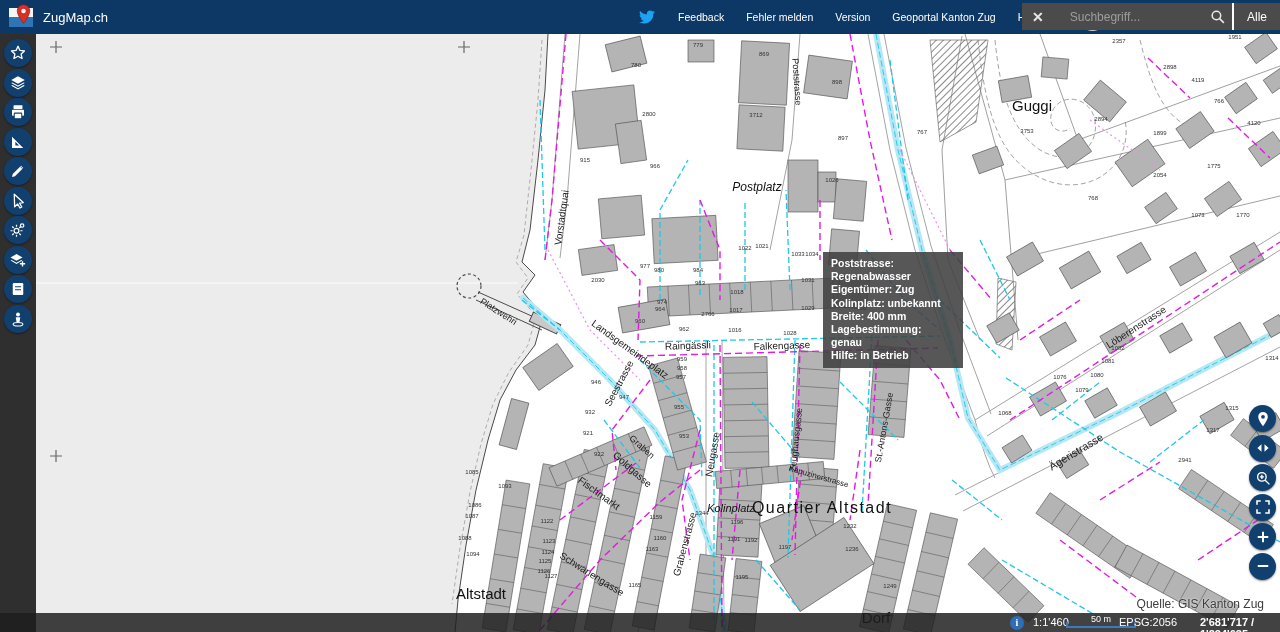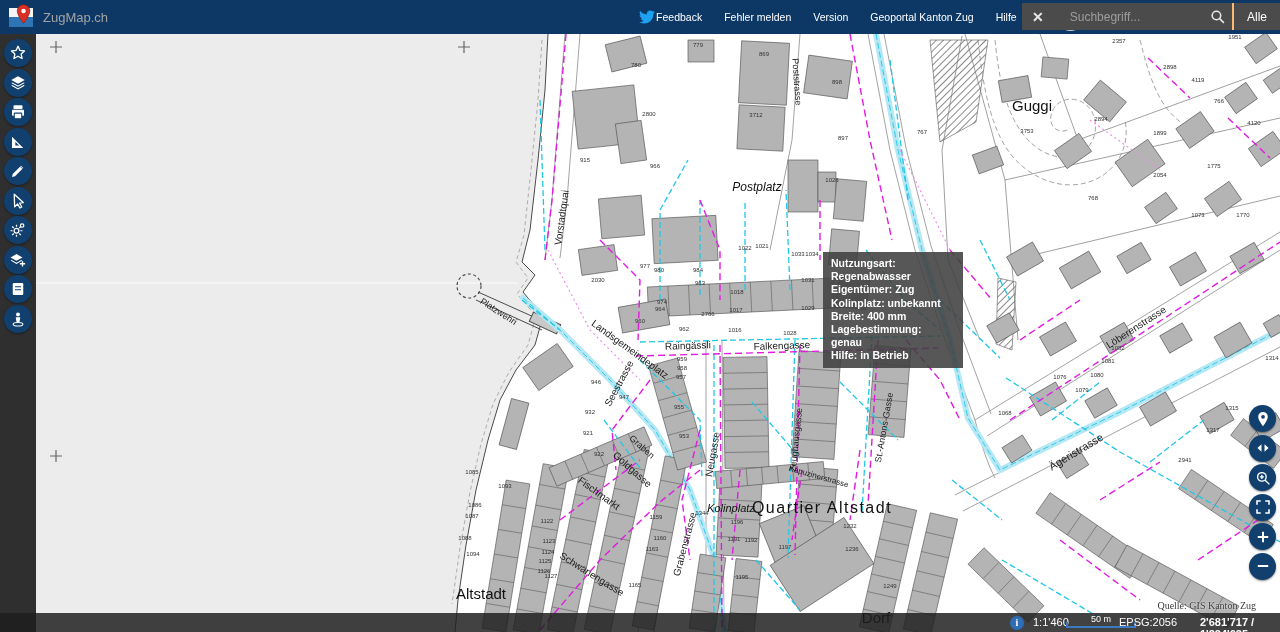--- a/index.html
+++ b/index.html
@@ -4,35 +4,35 @@
 <style>
   html,body{margin:0;padding:0;width:1280px;height:632px;overflow:hidden;
     font-family:"Liberation Sans",sans-serif;background:#fff;}
   
   #topbar{position:absolute;left:0;top:0;width:1280px;height:34px;background:#0d3866;
     display:flex;align-items:center;z-index:30;}
   #logo{width:24px;height:19px;margin-left:9px;position:relative;}
   #logo .flagtop{position:absolute;left:0;top:0;width:24px;height:9px;background:#f5f5f5;}
   #logo .flagbot{position:absolute;left:0;top:9px;width:24px;height:10px;background:#2e75b6;}
   #logo svg{position:absolute;left:7px;top:-4px;}
-  #app-title{color:#a3a3a3;font-size:13px;margin-left:10px;}
+  #app-title{color:#ffffff;font-size:13px;margin-left:10px;}
   #twitter{margin-left:530px;width:18px;height:16px;}
-  #menu{display:flex;gap:22px;}
+  #menu{display:flex;gap:22px;margin-left:22px;}
   #menu a{color:#fff;font-size:10.5px;text-decoration:none;cursor:pointer;white-space:nowrap;}
   #info-avatar{width:27px;height:27px;border-radius:50%;background:#cfcfcf;color:#fff;
     font-weight:bold;font-size:15px;display:flex;align-items:center;justify-content:center;
     margin-left:40px;cursor:pointer;font-family:"Liberation Serif",serif;}
   #searchwrap{position:absolute;right:0;top:3px;width:258px;height:27px;background:#4b4b4b;
     display:flex;align-items:center;}
   #search-clear{color:#e8e8e8;font-size:14px;font-weight:bold;margin-left:10px;cursor:pointer;}
   #search-input{flex:1;background:transparent;border:none;outline:none;color:#ddd;
     font-size:12px;margin-left:24px;width:120px;}
   #search-input::placeholder{color:#9e9e9e;}
   #search-go{margin-right:6px;cursor:pointer;display:flex;}
-  #search-scope{width:46px;height:27px;border-left:2px solid #fdba74;color:#fff;font-size:12px;
+  #search-scope{width:46px;height:27px;border-left:2px solid #ffffff;color:#fff;font-size:12px;
     display:flex;align-items:center;justify-content:center;cursor:pointer;background:#4b4b4b;}
   
   #sidebar{position:absolute;left:0;top:34px;width:36px;height:598px;background:#2f2f2f;
     z-index:25;display:flex;flex-direction:column;align-items:center;padding-top:5px;box-sizing:border-box;}
   .tool-btn{width:28px;height:28px;border-radius:50%;background:#11406f;flex:0 0 auto;
     margin-bottom:1.5px;display:flex;align-items:center;justify-content:center;cursor:pointer;
     box-shadow:0 1px 2px rgba(0,0,0,.4);}
   .tool-btn svg{width:18px;height:18px;}
   #sidebar-bottom{position:absolute;left:0;bottom:4px;width:36px;display:flex;
     flex-direction:column;align-items:center;}
@@ -48,22 +48,22 @@
   #feature-tooltip{position:absolute;left:823px;top:252px;width:140px;z-index:20;
     background:rgba(64,64,64,.88);color:#fff;font-size:10.5px;font-weight:bold;
     line-height:13.2px;padding:5px 8px;box-sizing:border-box;}
   
   #map-controls{position:absolute;left:1249px;top:405px;z-index:22;display:flex;
     flex-direction:column;gap:2.5px;}
   .map-ctl{width:27px;height:27px;border-radius:50%;background:#11406f;display:flex;
     align-items:center;justify-content:center;cursor:pointer;box-shadow:0 1px 2px rgba(0,0,0,.45);}
   .map-ctl svg{width:18px;height:18px;}
   
-  #attribution{position:absolute;right:24px;bottom:21px;z-index:21;font-size:10px;color:#3c3c3c;
-    text-shadow:0 0 2px #fff;font-family:Liberation Serif, serif;}
+  #attribution{position:absolute;right:16px;bottom:21px;z-index:21;font-size:12px;color:#3c3c3c;
+    text-shadow:0 0 2px #fff;}
   
   #statusbar{position:absolute;left:0;bottom:0;width:1280px;height:19px;
     background:rgba(30,30,30,.84);z-index:26;color:#fff;font-size:11px;}
   #status-info{position:absolute;left:1010px;top:2.5px;width:14px;height:14px;border-radius:50%;
     background:#2f6db5;color:#fff;font-size:10px;font-weight:bold;text-align:center;
     line-height:14px;cursor:pointer;font-family:"Liberation Serif",serif;}
   #status-scale{position:absolute;left:1033px;top:3px;}
   #scalebar{position:absolute;left:1066px;top:0;width:70px;height:37px;}
   #scalebar .lbl{position:absolute;left:0;top:1px;width:70px;text-align:center;font-size:9px;}
   #scalebar .bar{position:absolute;left:0;top:13px;width:70px;height:2px;background:#3b79c2;}
@@ -649,21 +649,21 @@
         <text x="1005" y="415" class="parcel-num">1068</text>
         <text x="1232" y="410" class="parcel-num">1315</text>
         <text x="1213" y="432" class="parcel-num">1317</text>
         <text x="1272" y="360" class="parcel-num">1314</text>
         <text x="1185" y="462" class="parcel-num">2941</text>
       </g>
 </svg>
 </div>
 
 <div id="feature-tooltip">
-  <div>Nutzungsart: Regenabwasser</div>
+  <div>Poststrasse: Regenabwasser</div>
   <div>Eigentümer: Zug</div>
   <div>Kolinplatz: unbekannt</div>
   <div>Breite: 400 mm</div>
   <div>Lagebestimmung: genau</div>
   <div>Hilfe: in Betrieb</div>
 </div>
 
 <div id="map-controls">
     <div class="map-ctl">
       <svg viewBox="0 0 24 24">

